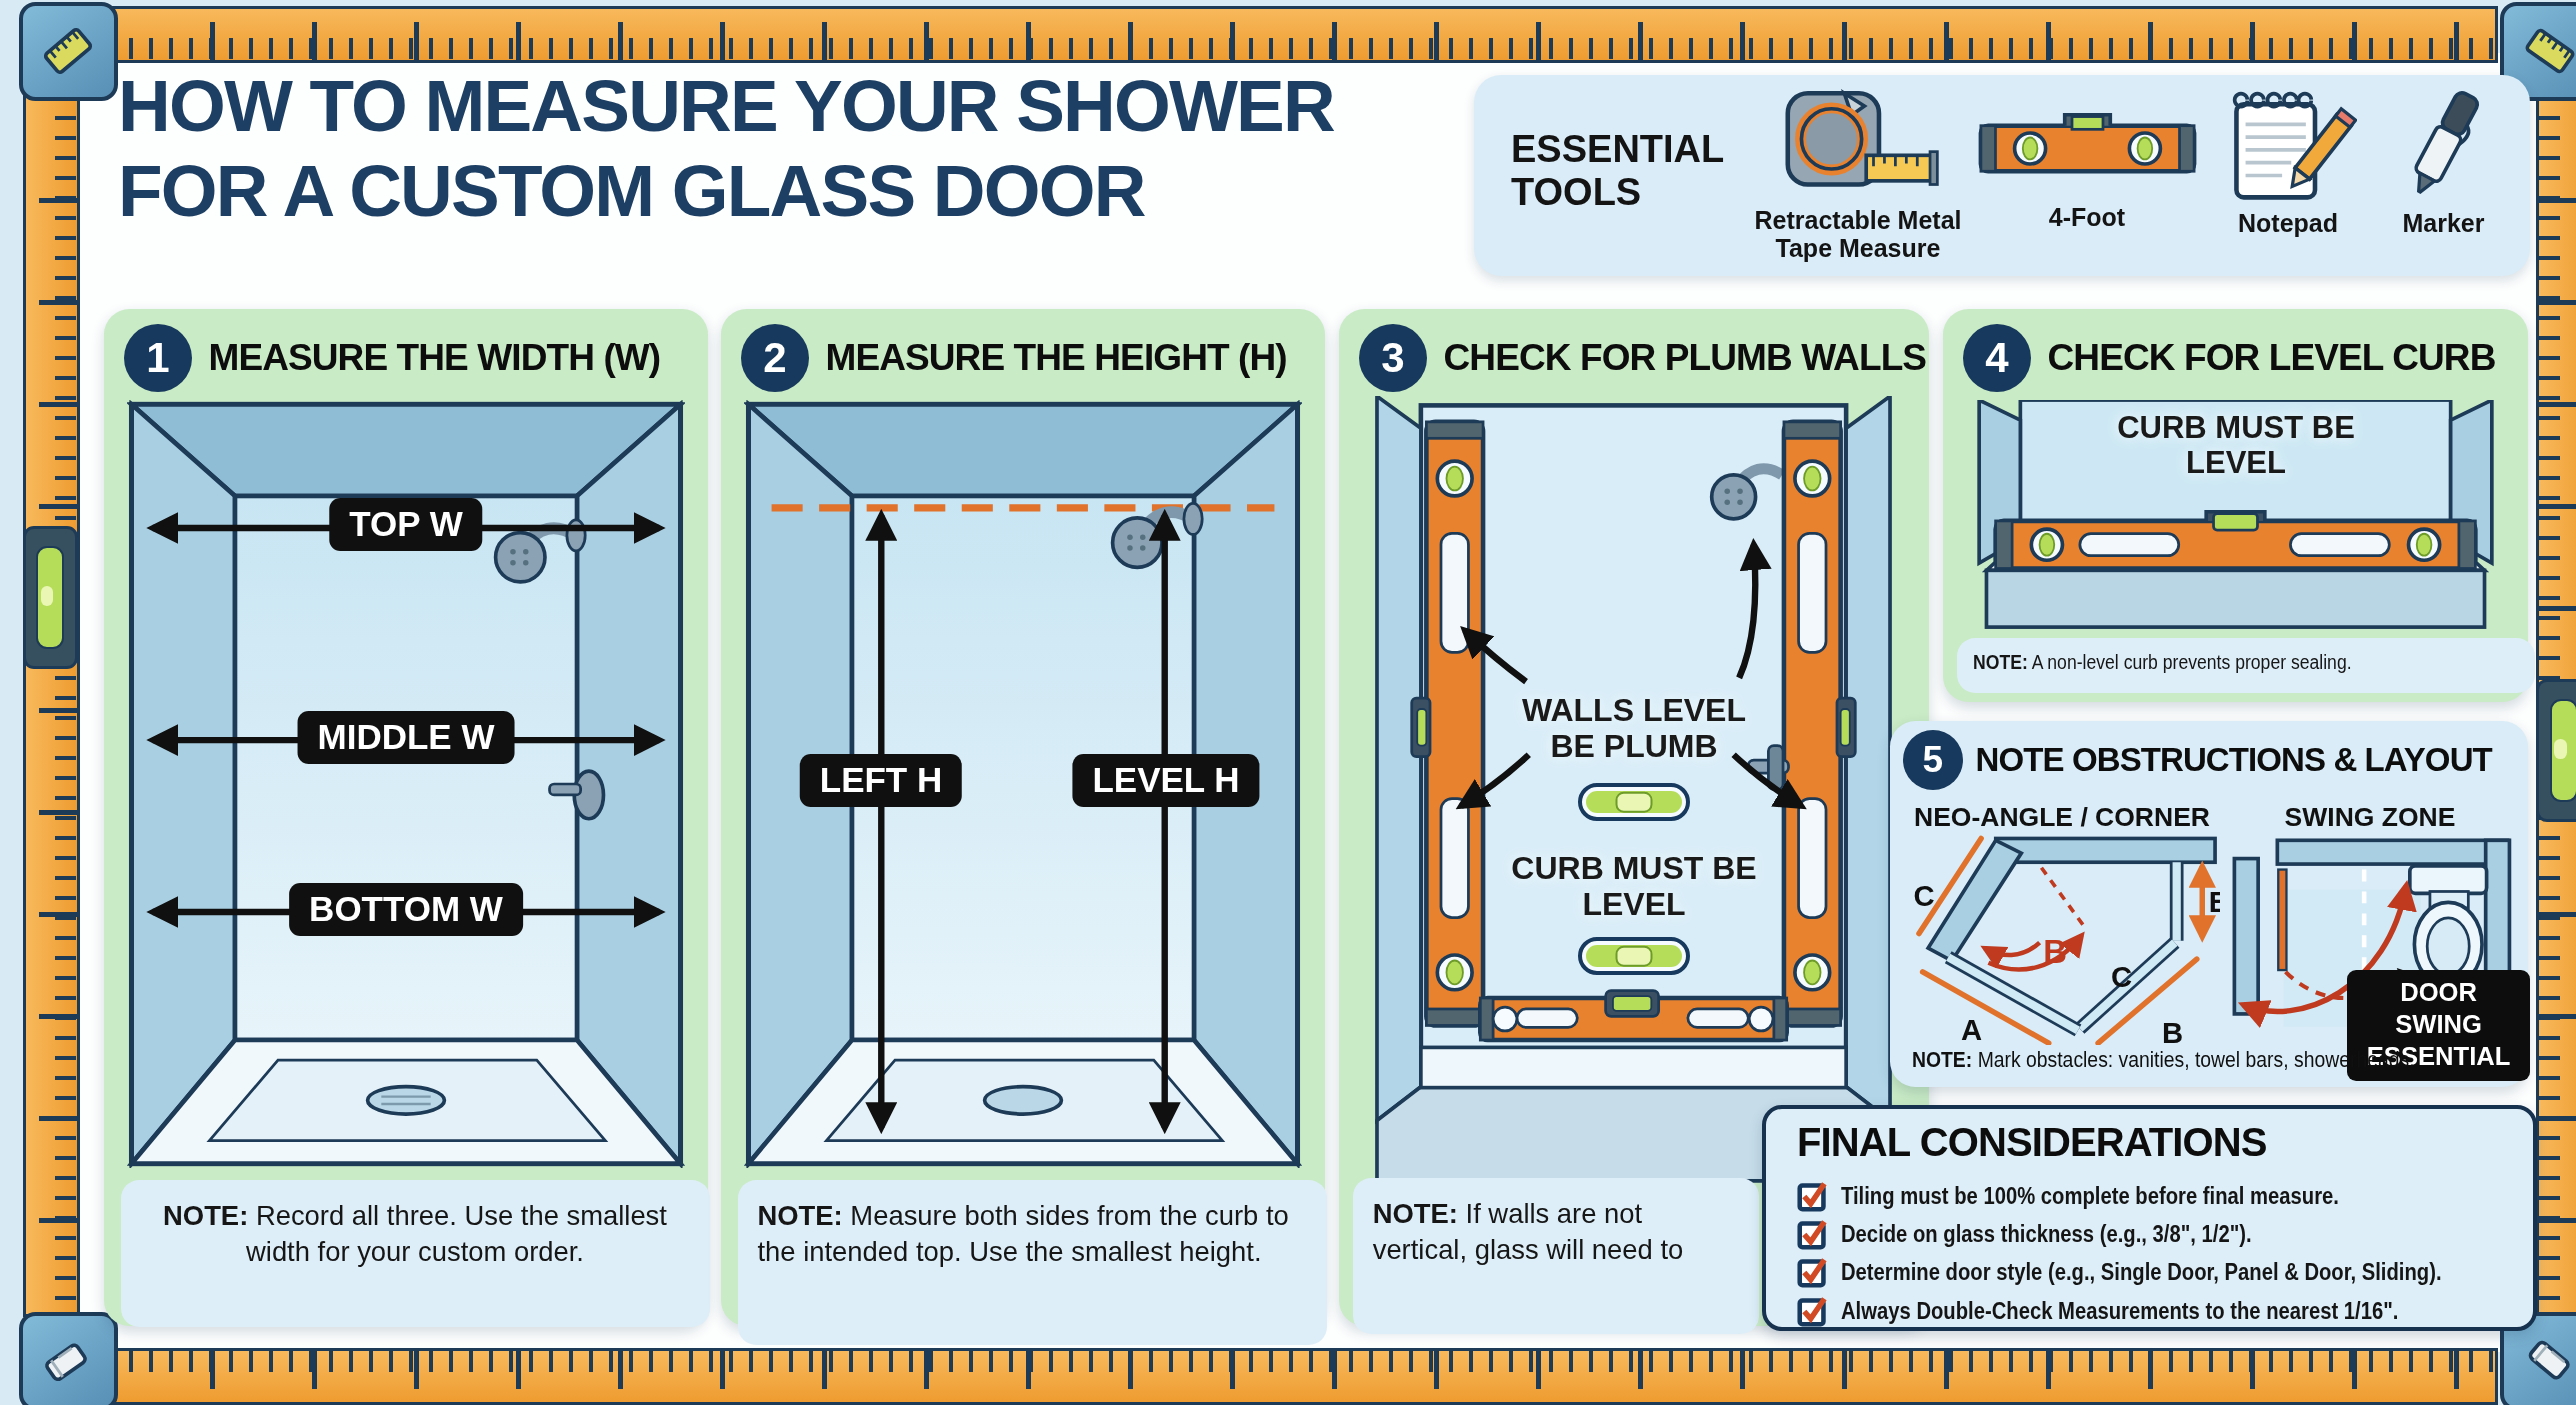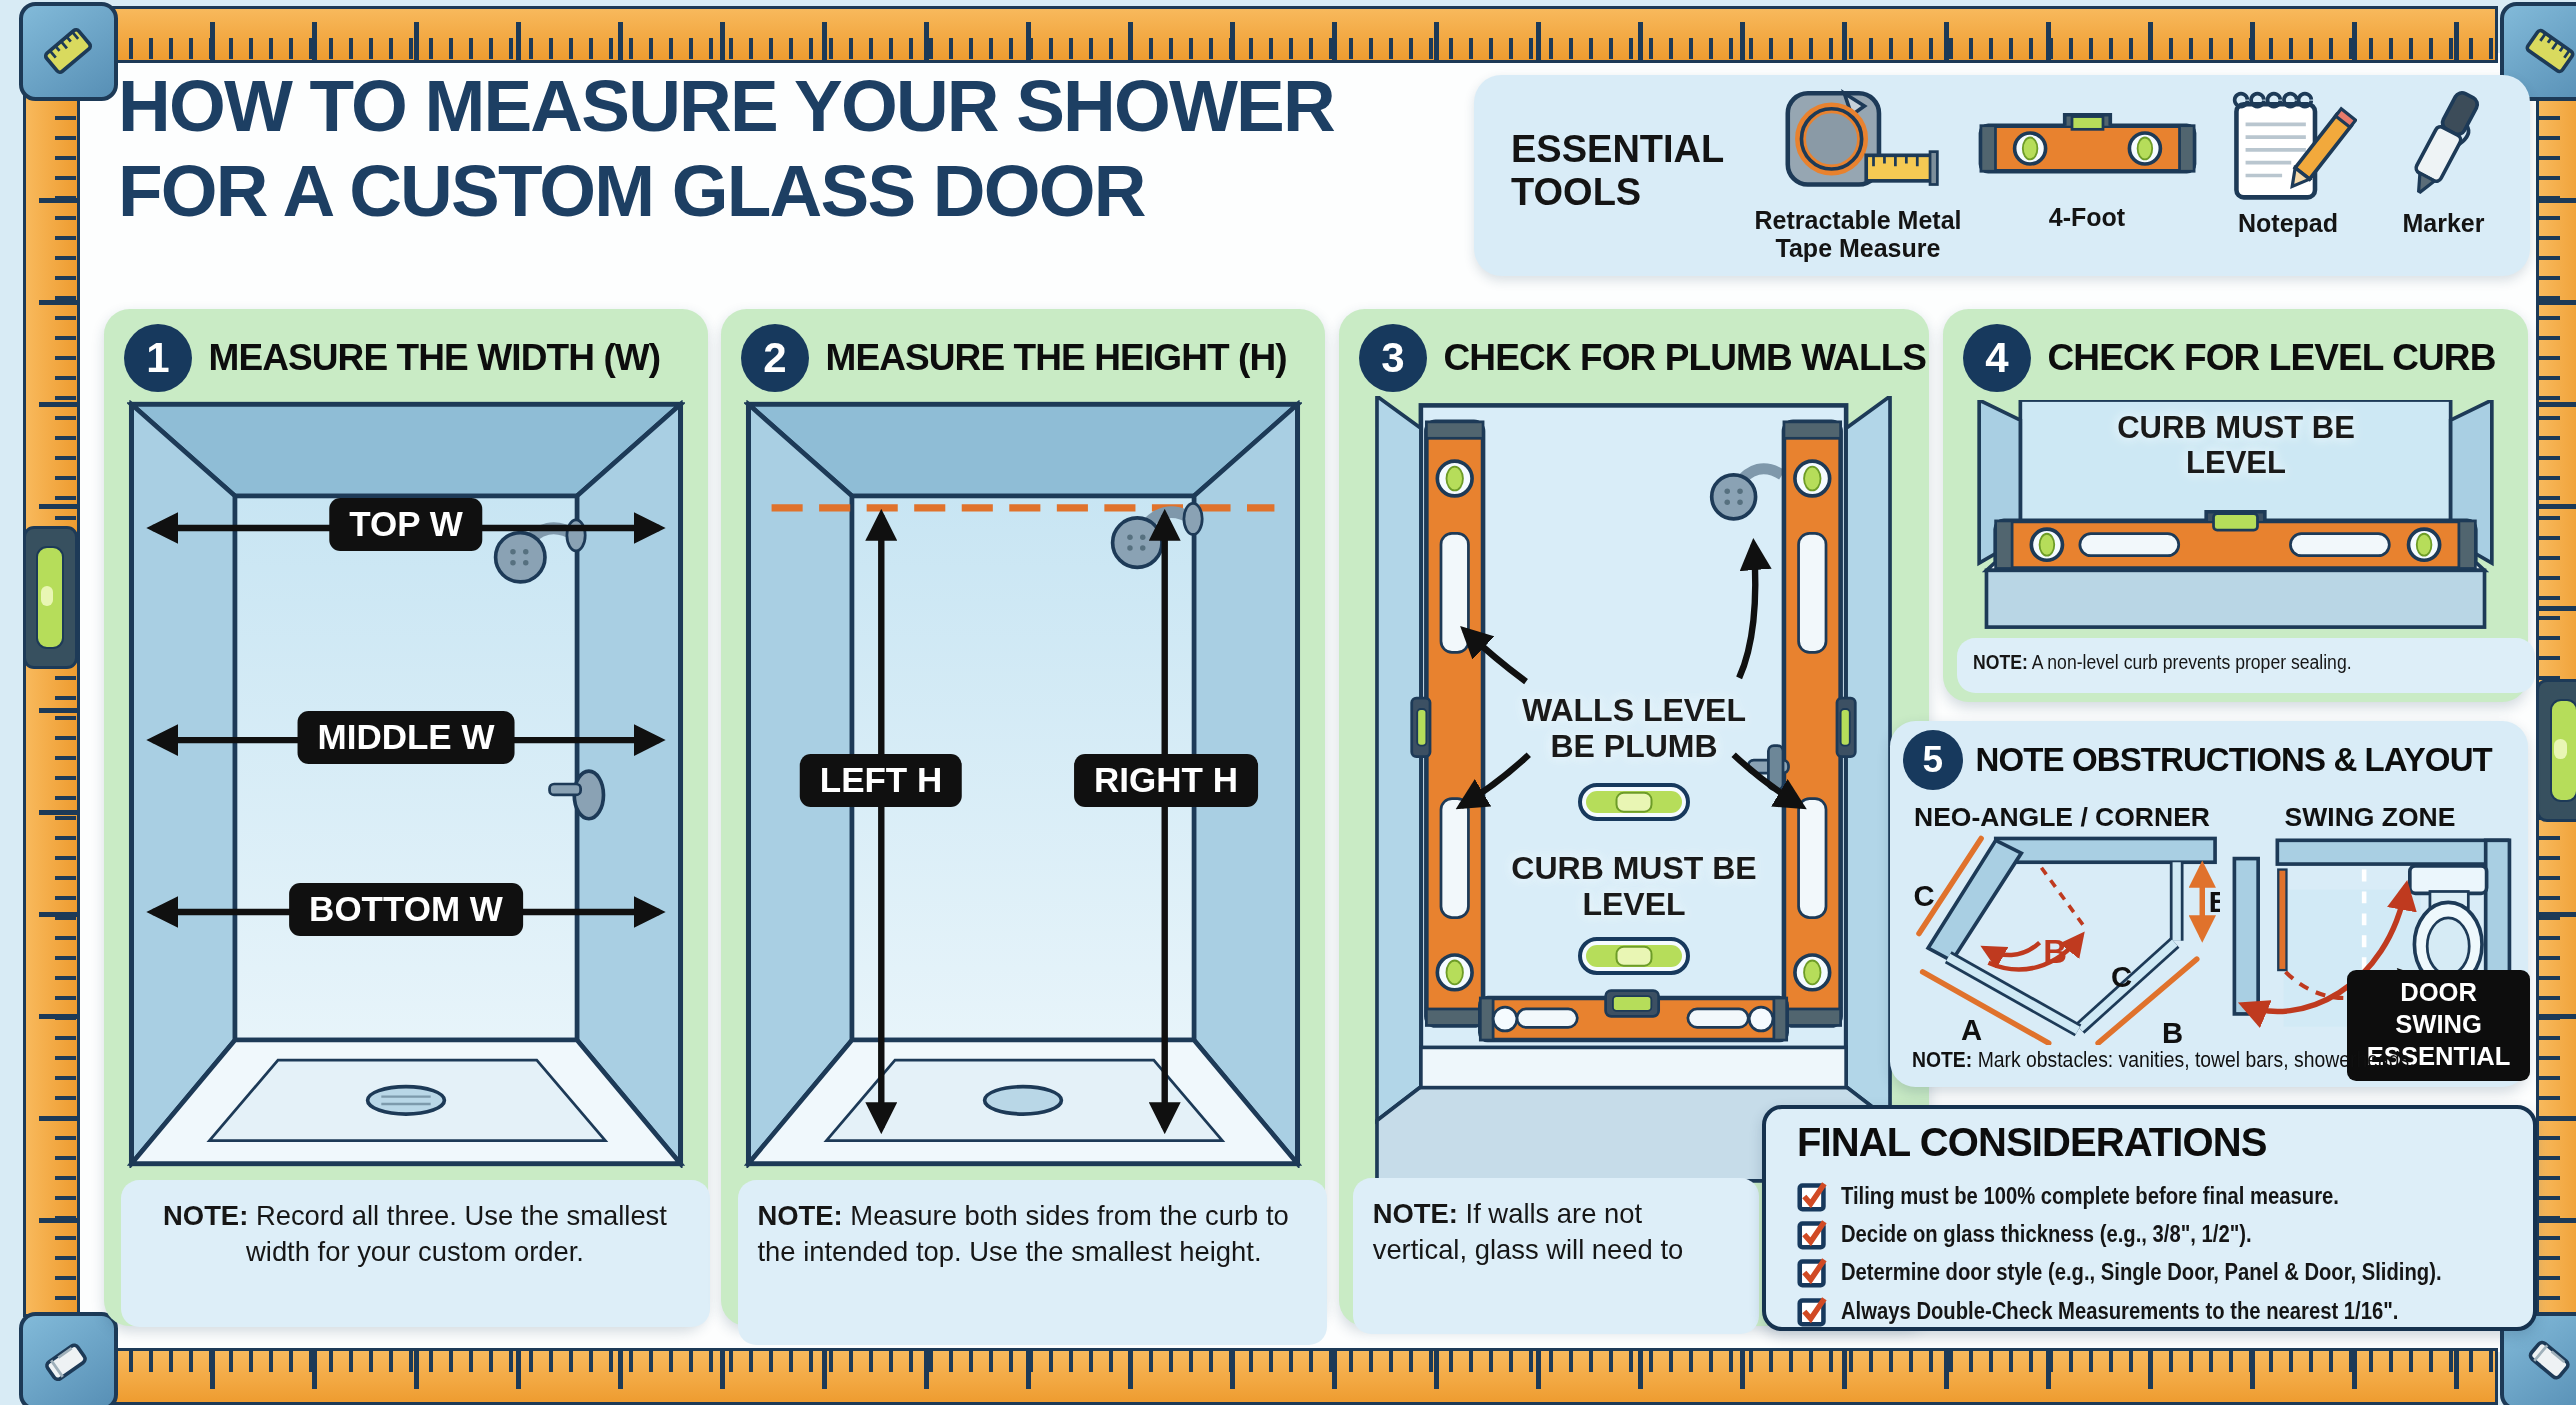--- a/index.html
+++ b/index.html
@@ -269,21 +269,21 @@
         <circle cx="430" cy="156" r="27" fill="#8aa2b4" stroke="#1d3a57" stroke-width="4"></circle>
         <circle cx="422" cy="150" r="3" fill="#56707f"></circle>
           <circle cx="436" cy="150" r="3" fill="#56707f"></circle>
         <circle cx="422" cy="162" r="3" fill="#56707f"></circle>
           <circle cx="436" cy="162" r="3" fill="#56707f"></circle>
       </g>
       <line x1="150" y1="126" x2="150" y2="796" stroke="#101010" stroke-width="7" marker-start="url(#mb)" marker-end="url(#mb)"></line>
       <line x1="460" y1="126" x2="460" y2="796" stroke="#101010" stroke-width="7" marker-start="url(#mb)" marker-end="url(#mb)"></line>
     </svg>
     <div class="pill" style="left:160px;top:445px;">LEFT H</div>
-    <div class="pill" style="left:445px;top:445px;">RIGHT H</div>
+    <div class="pill" style="left:445px;top:445px;">LEVEL H</div>
     <div class="note-box" style="left:16.5px;top:871px;width:549px;height:128px;">
       <b>NOTE:</b>
       <span>Measure both sides from the curb to the intended top. Use the smallest height.</span>
     </div>
   </div>
 
   <div class="panel green z1" style="left:1322px;top:309px;width:590px;height:1017px;">
     <div class="step-header">
       <div class="step-num">3</div>
       <div class="step-title">CHECK FOR PLUMB WALLS</div>

